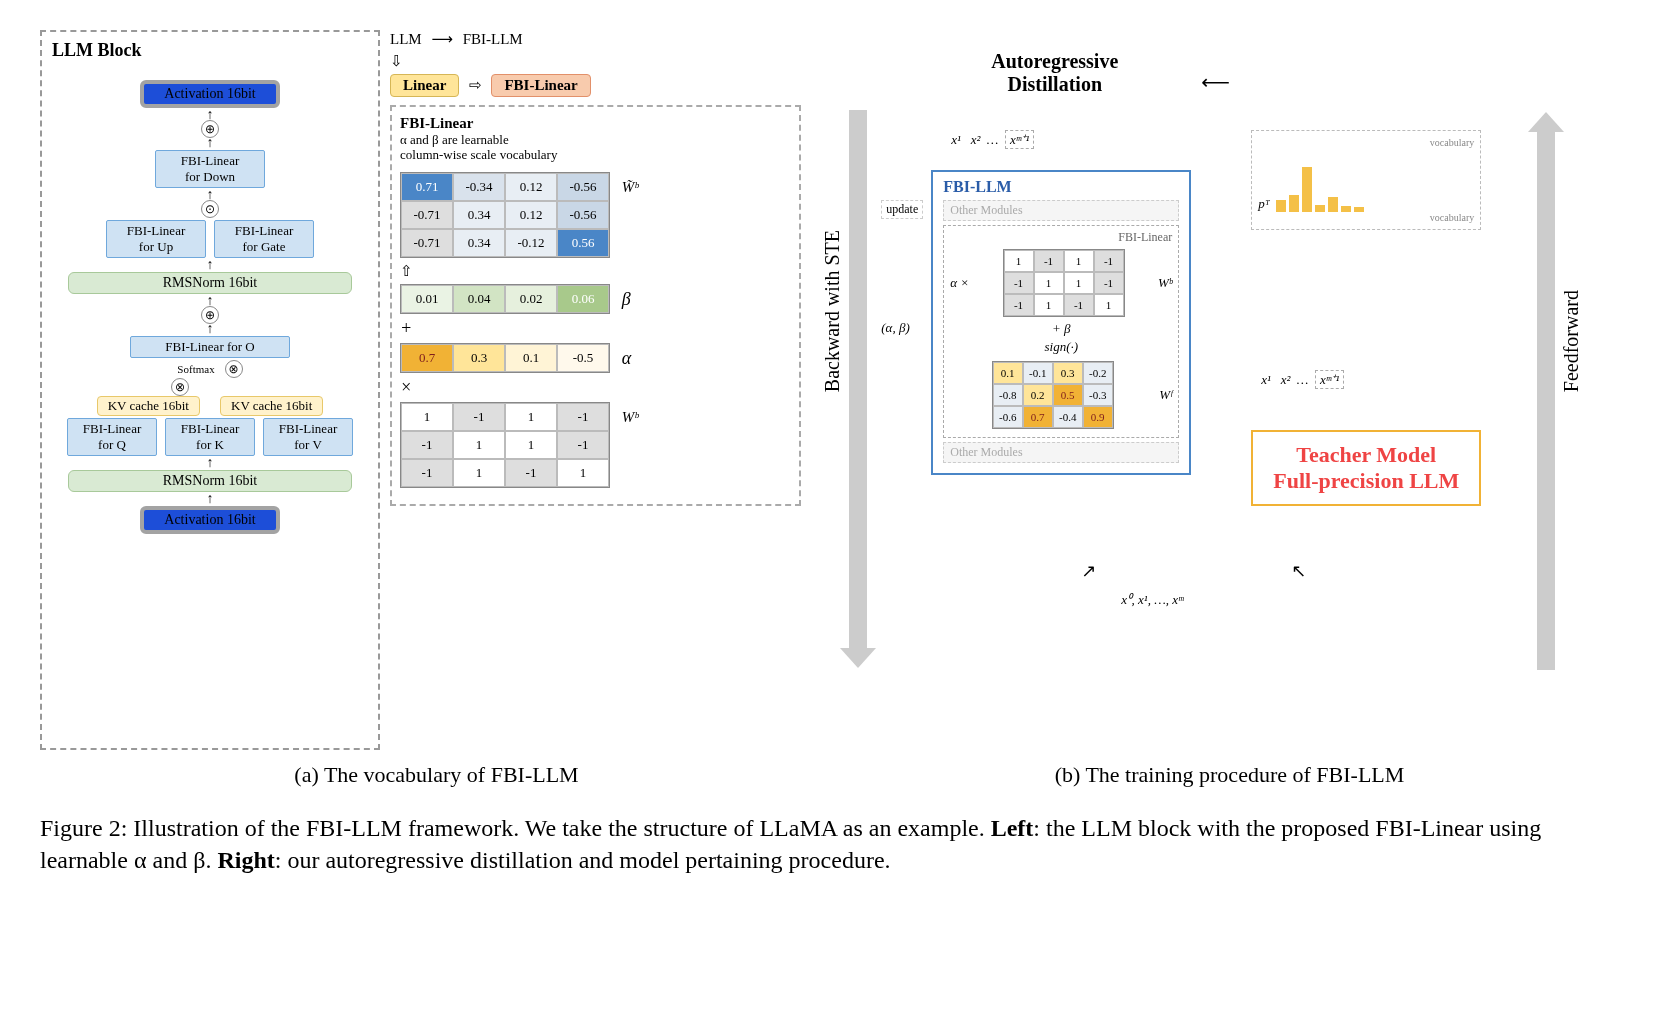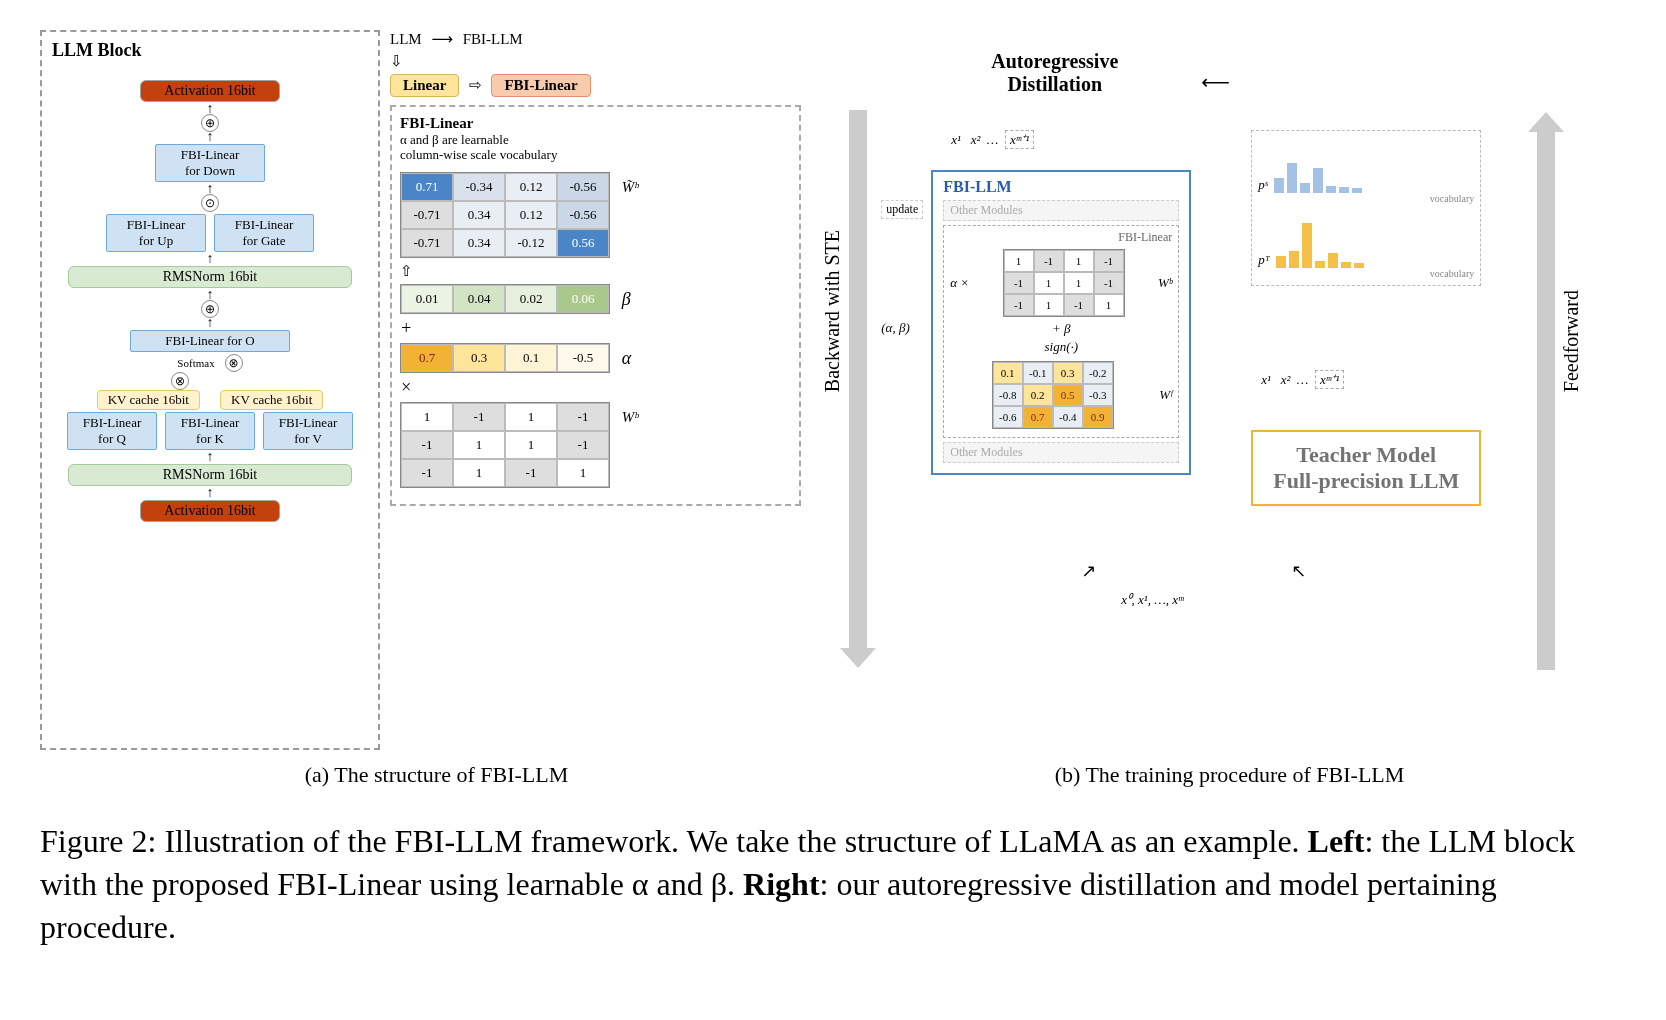--- a/index.html
+++ b/index.html
@@ -20,21 +20,21 @@
   
   .llm-block-outer {
     border: 2px dashed #999;
     padding: 8px 10px 10px;
     font-size: 16px;
     position: relative;
     width: 340px;
   }
   .blk-title { font-size: 18px; font-weight: bold; margin-bottom:19px;}
   .pill { border-radius: 6px; padding: 2px 8px; text-align:center; font-size:14px; margin:2px auto; display:block;}
-  .pill-yellow { background:#c2410c; border:1px solid #a3a3a3; }
+  .pill-yellow { background:#1d4ed8; border:4px solid #a3a3a3; }
   .pill-green { background:#d9ead3; border:1px solid #a8c99a; width:90%;}
   .box-blue { background:#cfe2f3; border:1px solid #6fa8dc; border-radius:2px; font-size:13px; text-align:center; padding:2px 4px; margin:2px;}
   .row { display:flex; justify-content:center; gap:4px; align-items:center;}
   .arrow-up { font-size:14px; text-align:center; line-height:10px;}
   .circ { border:1px solid #888; border-radius:50%; width:18px; height:18px; display:inline-flex; align-items:center; justify-content:center; font-size:12px;}
   .softmax { font-size:11px; }
   .kv { background:#fff2cc; border:1px solid #e8c86a; font-size:13px; padding:1px 10px; border-radius:4px;}
 
   
   .fbi-detail { flex:1; font-size:15px; }
@@ -57,33 +57,33 @@
 
   
   .panel-b-inner { position:relative; height: 720px; }
   .vert-label { writing-mode: vertical-rl; transform: rotate(180deg); font-size:20px; position:absolute; }
   .big-arrow { position:absolute; background:#ccc; }
   .big-arrow .head { width:0;height:0;position:absolute; }
   .fbillm-box { position:absolute; border:2px solid #4a86c7; padding:6px 10px; background:#fff;}
   .dashed-box { border:1px dashed #aaa; padding:4px 6px; font-size:13px; text-align:center;}
   .other-mod { background:#f5f5f5; color:#aaa; border:1px dashed #ccc; padding:2px 6px; font-size:12px;}
   .mat-sm .c { width:30px; height:22px; font-size:11px;}
-  .teacher-box { position:absolute; border:2px solid #f1b235; padding:10px 16px; text-align:center; font-weight:bold; color:#737373;}
+  .teacher-box { position:absolute; border:2px solid #f1b235; padding:10px 16px; text-align:center; font-weight:bold; color:#ef4444;}
   .dist-box { position:absolute; border:1px dashed #bbb; padding:6px; }
   .barset { display:flex; gap:3px; align-items:flex-end; height:50px; margin-top:6px;}
   .barset .b { width:10px; }
   .bar-blue .b{ background:#a4c2e6; }
   .bar-yellow .b{ background:#f4c047; }
   .axis-lbl { font-size:10px; color:#888; text-align:right;}
   .small { font-size:13px; font-style:italic;}
 
   
   .sub-captions { display:flex; margin-top:12px; }
   .sub-captions div { flex:1; text-align:center; font-size:22px; }
-  .main-caption { margin-top:32px; font-size:32px; line-height:1.35; }
+  .main-caption { margin-top:24px; font-size:24px; line-height:1.35; }
 </style>
 </head>
 <body>
 
 <div class="figure-wrap">
 
   <div class="panel panel-a">
 
     <div class="llm-block-outer">
       <div class="blk-title">LLM Block</div>
@@ -292,32 +292,20 @@
               </span>
             <span class="small">Wᶠ</span>
           </div>
         </div>
         <div class="other-mod" style="margin:4px 0">Other Modules</div>
       </div>
 
       <div style="position:absolute; left:60px; top:290px;" class="small">(α, β)</div>
 
       <div class="dist-box" style="left:430px; top:100px; width:230px;">
-        <div style="display:flex;align-items:flex-end;gap:6px">
-          <span class="small">pˢ</span>
-          <div class="barset bar-blue" id="bars-ps">
-              <div class="b" style="height: 15px;"></div>
-              <div class="b" style="height: 30px;"></div>
-              <div class="b" style="height: 10px;"></div>
-              <div class="b" style="height: 25px;"></div>
-              <div class="b" style="height: 7.5px;"></div>
-              <div class="b" style="height: 6px;"></div>
-              <div class="b" style="height: 5px;"></div>
-            </div>
-        </div>
         <div class="axis-lbl">vocabulary</div>
         <div style="display:flex;align-items:flex-end;gap:6px;margin-top:8px">
           <span class="small">pᵀ</span>
           <div class="barset bar-yellow" id="bars-pt">
               <div class="b" style="height: 12.5px;"></div>
               <div class="b" style="height: 17.5px;"></div>
               <div class="b" style="height: 45px;"></div>
               <div class="b" style="height: 7.5px;"></div>
               <div class="b" style="height: 15px;"></div>
               <div class="b" style="height: 6px;"></div>
@@ -340,19 +328,19 @@
       </div>
 
       <div style="position:absolute; left:300px; top:560px;" class="small">x⁰, x¹, …, xᵐ</div>
       <div style="position:absolute; left:260px; top:530px; font-size:18px">↗</div>
       <div style="position:absolute; left:470px; top:530px; font-size:18px">↖</div>
     </div>
   </div>
 </div>
 
 <div class="sub-captions">
-  <div>(a) The structure of FBI-LLM</div>
+  <div>(a) The vocabulary of FBI-LLM</div>
   <div>(b) The training procedure of FBI-LLM</div>
 </div>
 
 <div class="main-caption">
   <span>Figure 2: </span><span>Illustration of the FBI-LLM framework. We take the structure of LLaMA as an example. </span><b>Left</b><span>: the LLM block with the proposed FBI-Linear using learnable α and β. </span><b>Right</b><span>: our autoregressive distillation and model pertaining procedure.</span>
 </div>
 
 </body></html>

